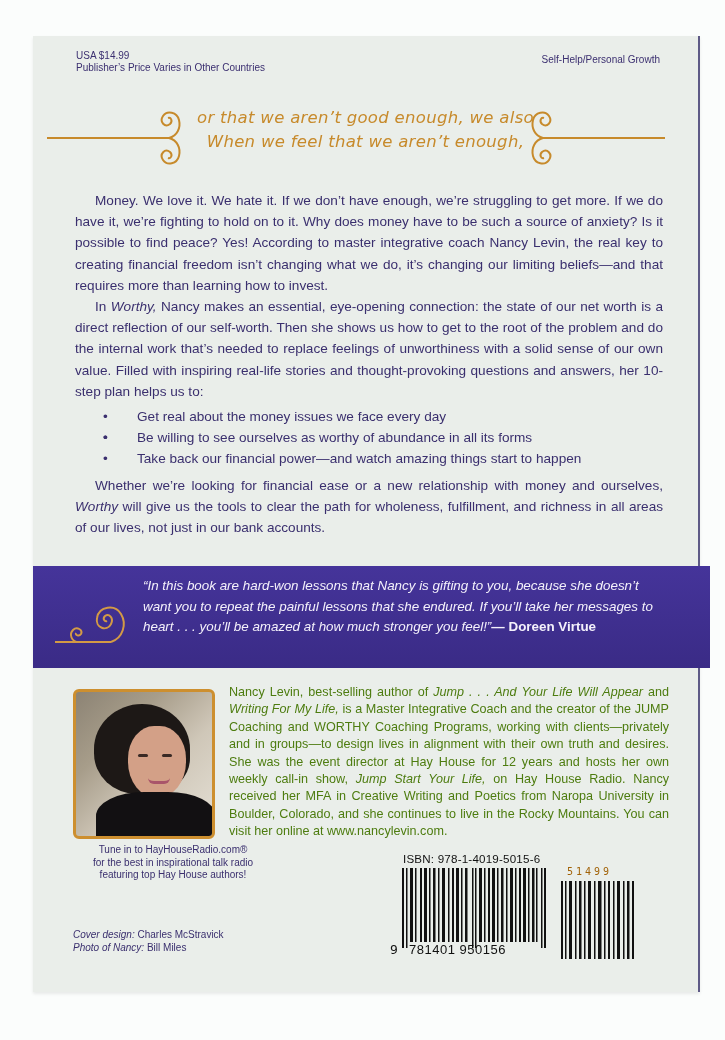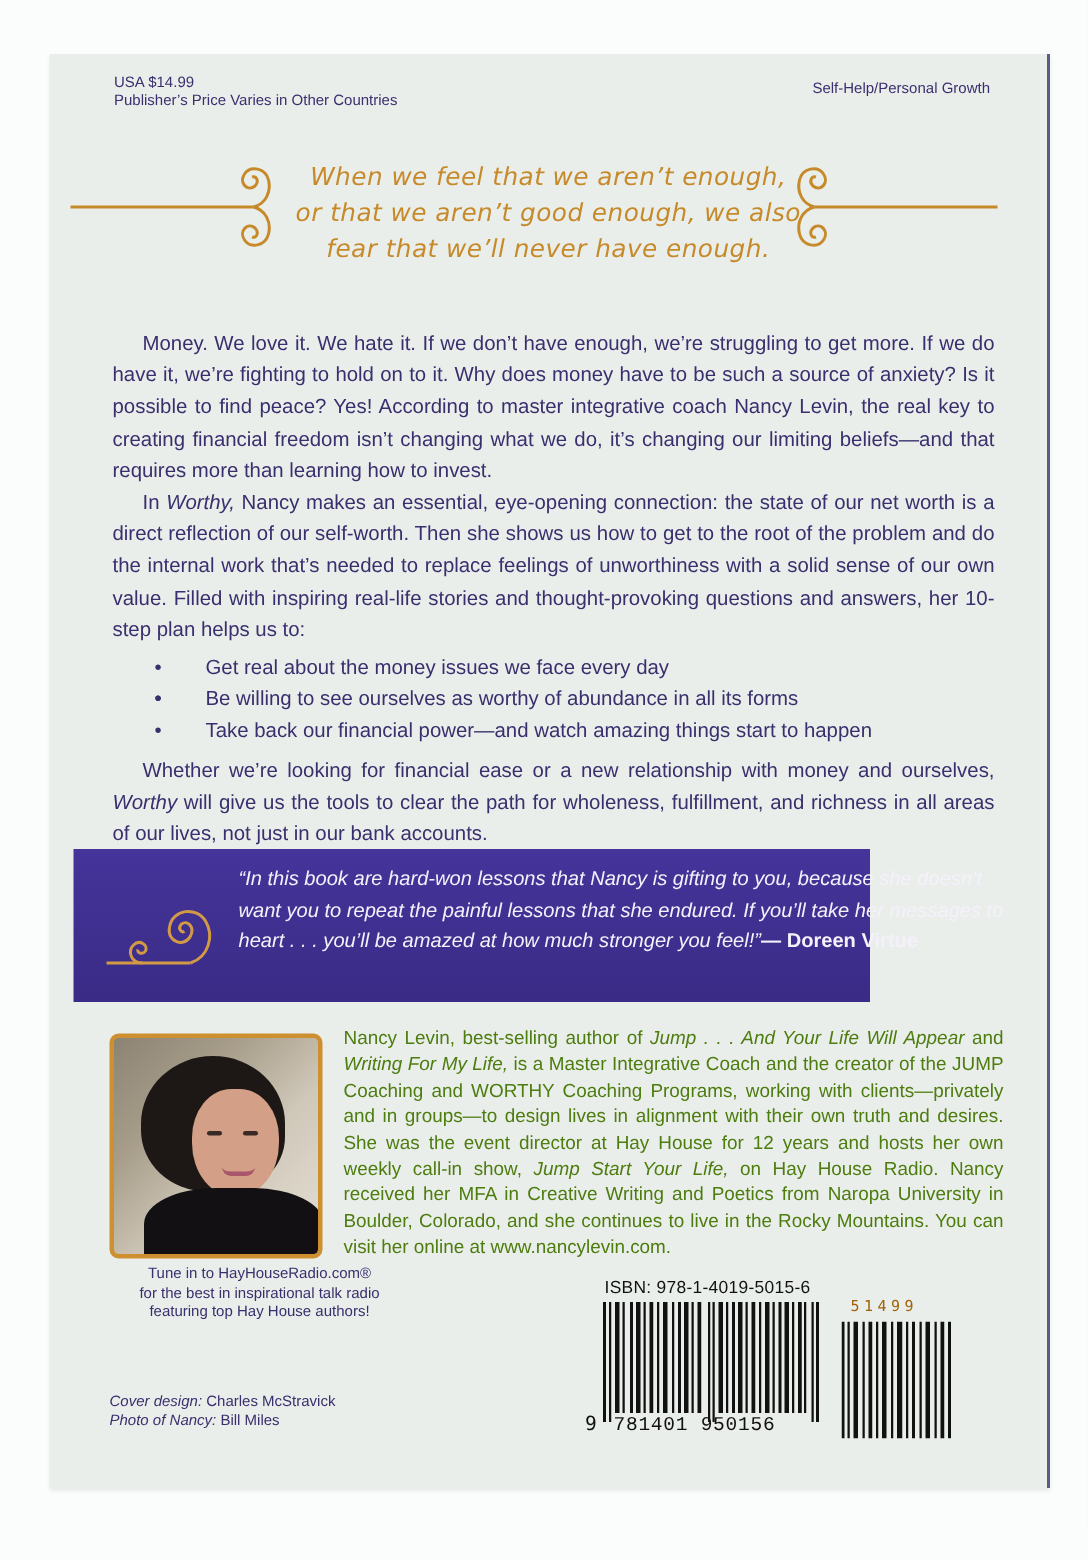--- a/index.html
+++ b/index.html
@@ -25,31 +25,31 @@
       text-align: center; font-style: italic; color: #c78a2b;
       font-size: 16.5px; line-height: 24px; letter-spacing: 0.3px;
       font-family: "DejaVu Sans", sans-serif; font-weight: 300;
     }
     .flourish { position: absolute; top: 8px; }
     .flourish.left { left: 12px; }
     .flourish.right { left: 484px; }
 
     .body-text {
       position: absolute; left: 75px; top: 160px; width: 586px;
-      font-size: 13.6px; line-height: 21.2px; color: #3a2f6e; text-align: justify; margin-top: 28px;
+      font-size: 13.6px; line-height: 21.2px; color: #3a2f6e; text-align: justify;
     }
     .body-text p { text-indent: 20px; }
     .body-text em { font-style: italic; }
 
     .bullets { list-style: none; margin: 4px 0 6px 0; }
     .bullets li { position: relative; padding-left: 62px; line-height: 21px; }
     .bullets li .dot { position: absolute; left: 28px; top: 0; }
 
     .testimonial {
-      position: absolute; left: 16px; top: 530px; width: 531px; height: 102px;
+      position: absolute; left: 0; top: 530px; width: 677px; height: 102px;
       background: #3e2e8d;
       background: linear-gradient(180deg, #45349a 0%, #3a2b86 100%);
     }
     .testimonial-icon { position: absolute; left: 20px; top: 34px; }
     .testimonial-text {
       position: absolute; left: 110px; top: 10px; width: 520px;
       color: #f4f1fb; font-style: italic; font-size: 13.4px; line-height: 20.6px;
     }
     .testimonial-author { font-style: normal; font-weight: bold; }
 
@@ -77,21 +77,21 @@
     }
     .credits {
       position: absolute; left: 60px; top: 893px; width: 200px;
       text-align: left; font-size: 10px; line-height: 12.5px; color: #3a2f6e;
     }
     .credits em { font-style: italic; }
 
     .isbn-label { position: absolute; left: 370px; top: 823px; font-size: 11.6px; color: #111; letter-spacing: 0.2px; }
     .barcode-main { position: absolute; left: 369px; top: 840px; }
     .barcode-digits-left { position: absolute; left: 358px; top: 919px; font-size: 13px; color: #111; font-family: "DejaVu Sans Mono", monospace; }
-    .barcode-digits-main { position: absolute; left: 374px; top: 919px; font-size: 13px; color: #111; font-family: Liberation Mono, monospace; letter-spacing: 0.5px; }
+    .barcode-digits-main { position: absolute; left: 374px; top: 919px; font-size: 13px; color: #111; font-family: Liberation Sans, sans-serif; letter-spacing: 0.5px; }
     .addon-digits { position: absolute; left: 536px; top: 841px; font-size: 10px; color: #a16207; font-family: "DejaVu Sans Mono", monospace; letter-spacing: 3px; }
     .barcode-addon { position: absolute; left: 528px; top: 853px; }
   </style>
 </head>
 <body>
 
 <div class="cover">
 
   <div class="price-block">
     <div>USA $14.99</div>
@@ -99,23 +99,22 @@
   </div>
   <div class="category">Self-Help/Personal Growth</div>
 
   <div class="epigraph">
     <svg class="flourish left" width="150" height="64" viewBox="0 0 150 64">
       <line x1="2" y1="32" x2="124" y2="32" stroke="#c78a2b" stroke-width="2"></line>
       <path d="M124 32 C132 30 136 22 134 14 C132 6 122 4 118 10 C114 16 120 22 125 18 C128 15 126 11 123 12" fill="none" stroke="#c78a2b" stroke-width="2"></path>
       <path d="M124 32 C132 34 136 42 134 50 C132 58 122 60 118 54 C114 48 120 42 125 46 C128 49 126 53 123 52" fill="none" stroke="#c78a2b" stroke-width="2"></path>
     </svg>
     <div class="epigraph-text">
+      <div>or that we aren’t good enough, we also</div>
       <div>When we feel that we aren’t enough,</div>
-      <div>or that we aren’t good enough, we also</div>
-      <div>fear that we’ll never have enough.</div>
     </div>
     <svg class="flourish right" width="150" height="64" viewBox="0 0 150 64">
       <line x1="26" y1="32" x2="148" y2="32" stroke="#c78a2b" stroke-width="2"></line>
       <path d="M26 32 C18 30 14 22 16 14 C18 6 28 4 32 10 C36 16 30 22 25 18 C22 15 24 11 27 12" fill="none" stroke="#c78a2b" stroke-width="2"></path>
       <path d="M26 32 C18 34 14 42 16 50 C18 58 28 60 32 54 C36 48 30 42 25 46 C22 49 24 53 27 52" fill="none" stroke="#c78a2b" stroke-width="2"></path>
     </svg>
   </div>
 
   <div class="body-text" style="left:42px;top:154px;width:588px;">
     <p>Money. We love it. We hate it. If we don’t have enough, we’re struggling to get more. If we do have it, we’re fighting to hold on to it. Why does money have to be such a source of anxiety? Is it possible to find peace? Yes! According to master integrative coach Nancy Levin, the real key to creating financial freedom isn’t changing what we do, it’s changing our limiting beliefs—and that requires more than learning how to invest.</p>

